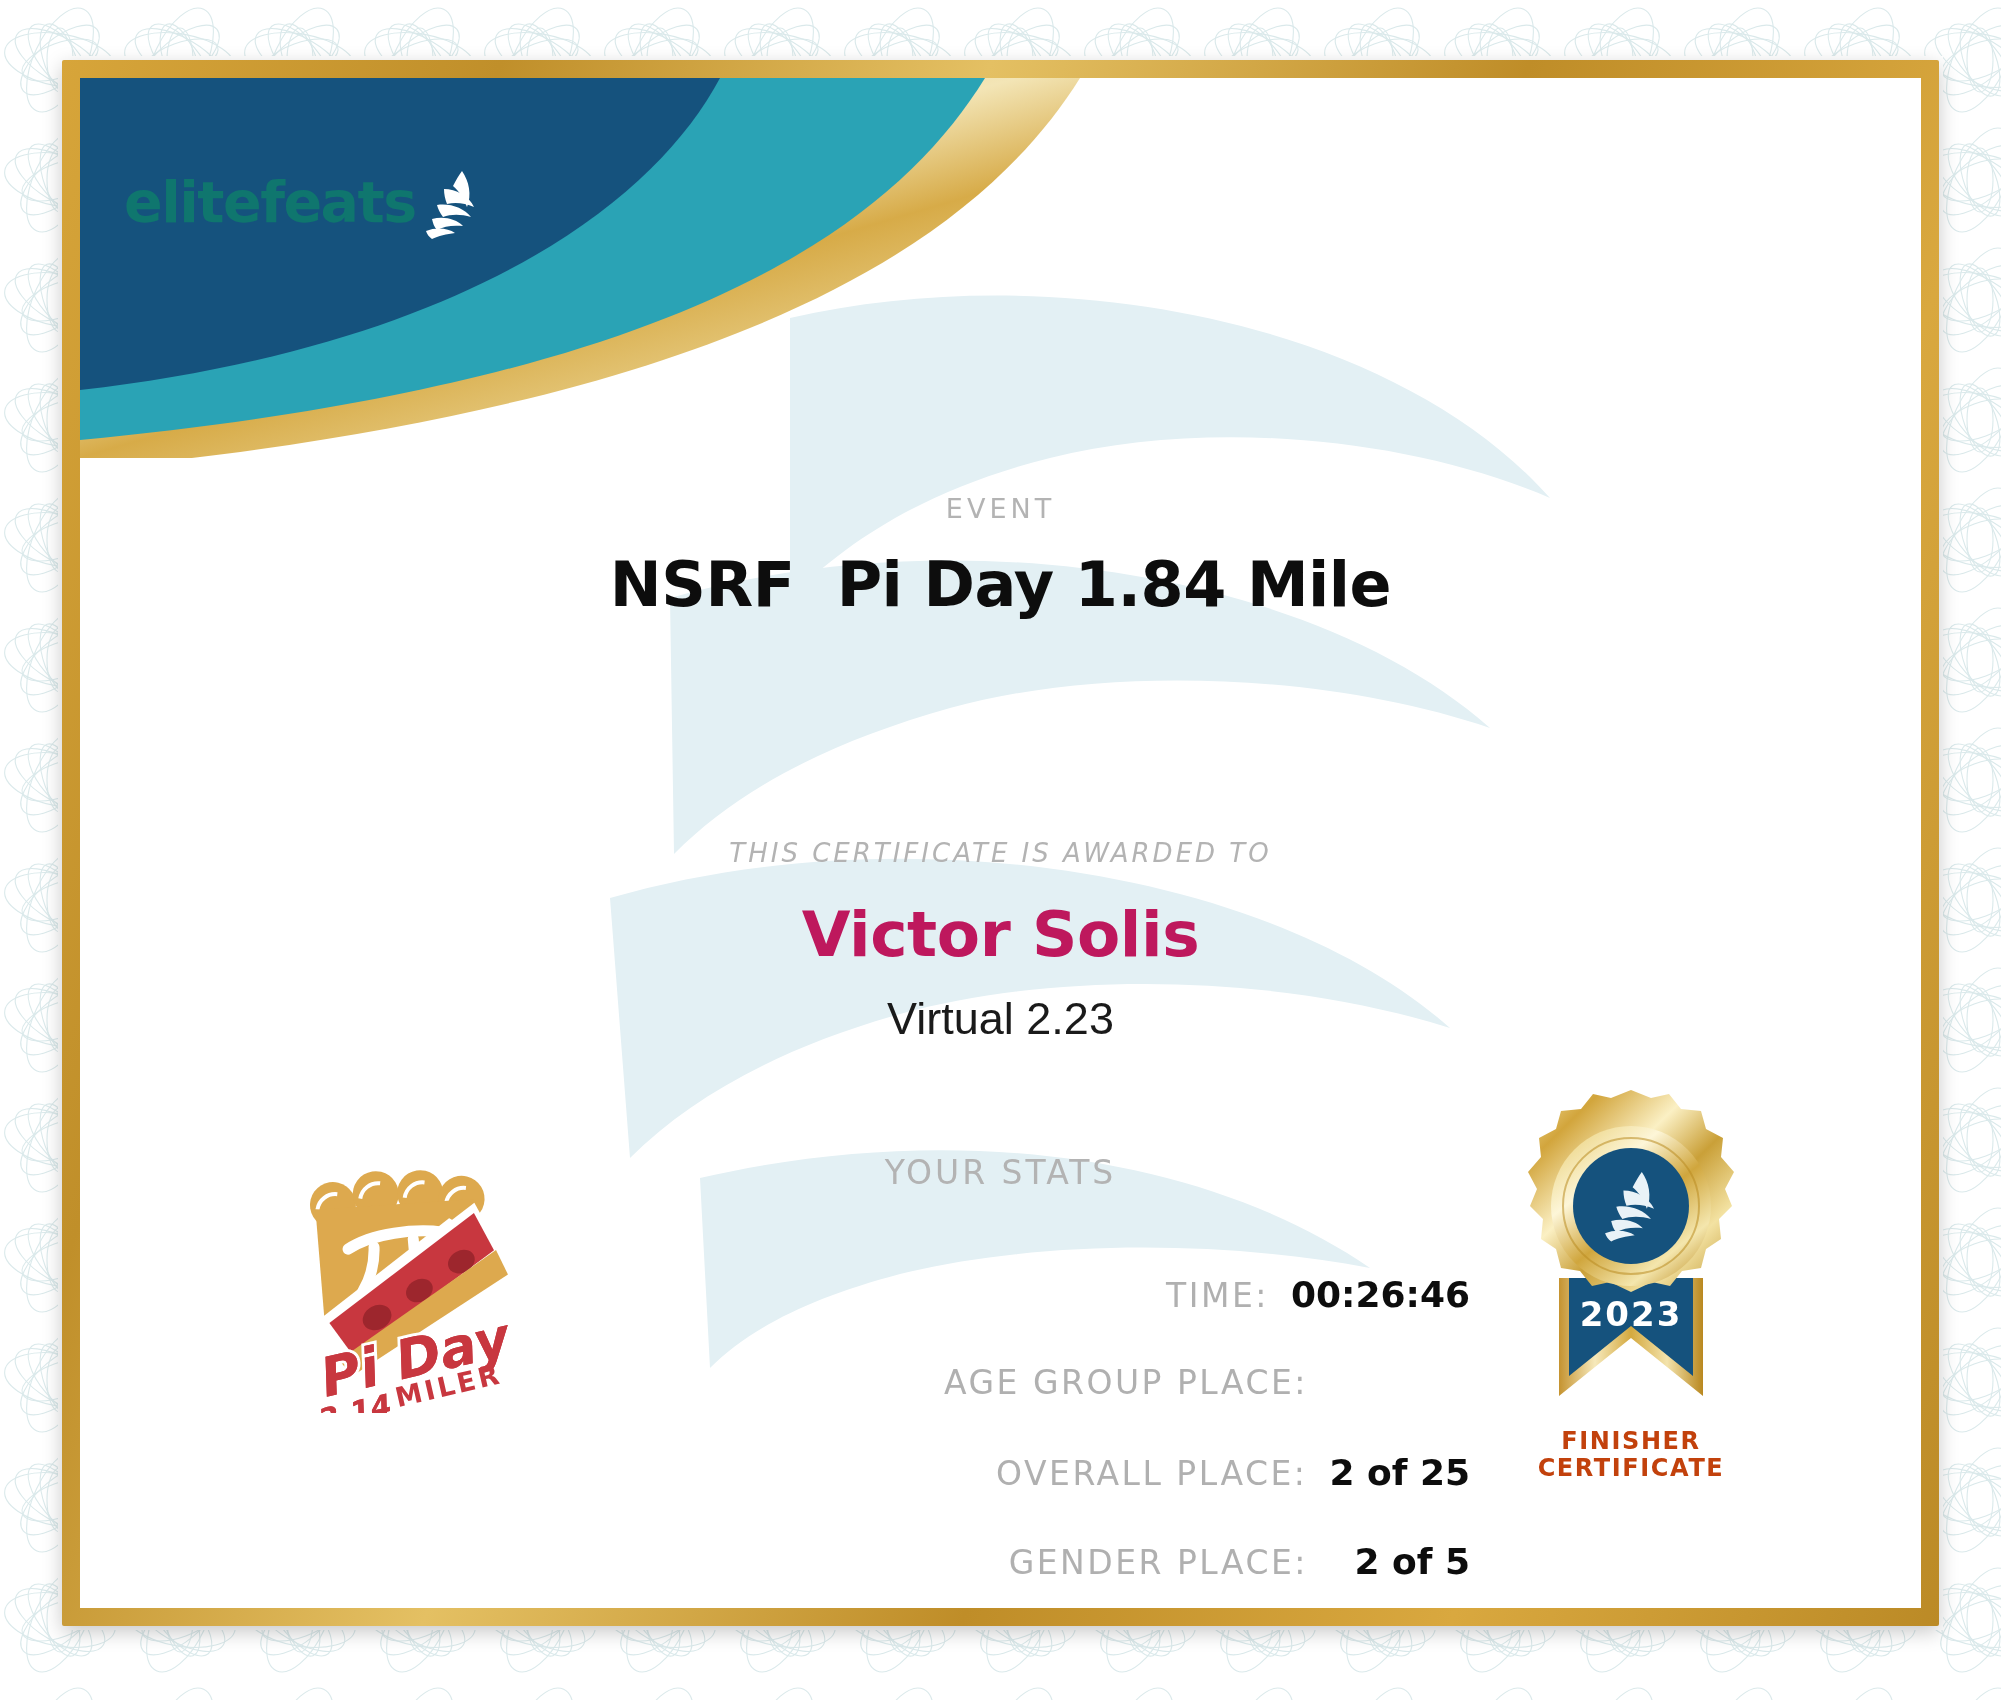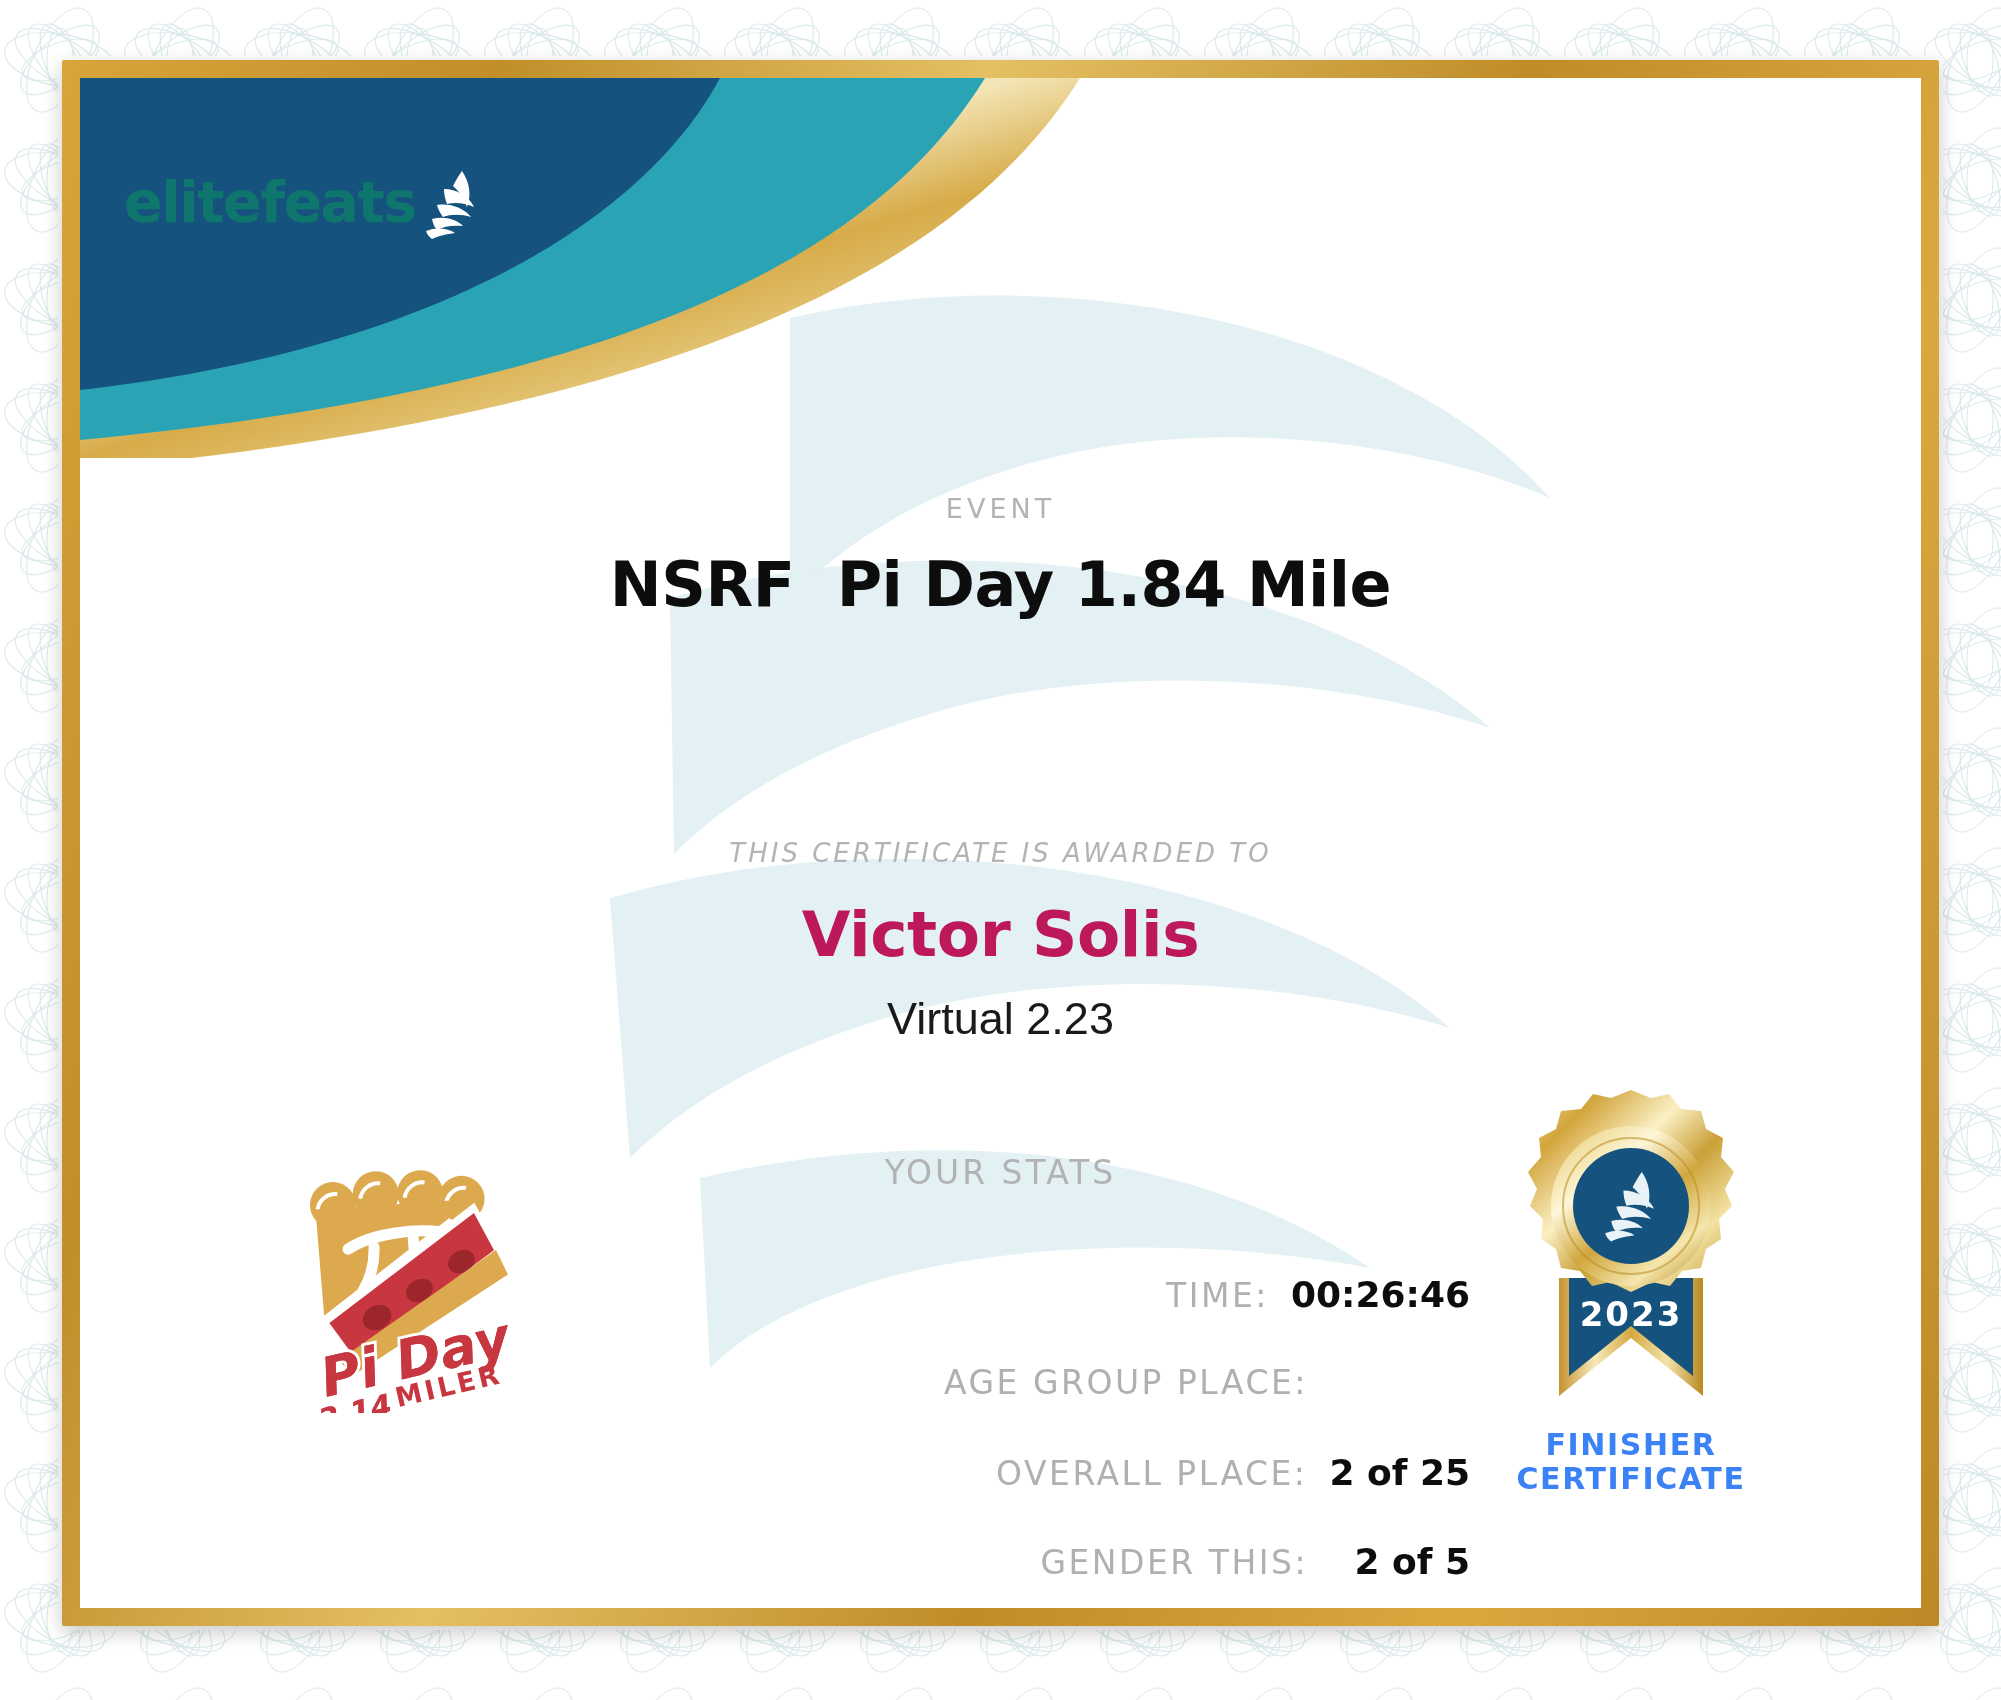--- a/index.html
+++ b/index.html
@@ -135,22 +135,22 @@
   }
   
   #badge{
     position:absolute;
     right:140px;top:1010px;
     width:300px;
     text-align:center;
   }
   #badge-caption{
     margin-top:6px;
-    color:#3b82f6;
-    font-size:30px;
+    color:#c2410c;
+    font-size:24px;
     font-weight:700;
     letter-spacing:1.6px;
     line-height:1.12;
     font-family:"DejaVu Sans", sans-serif;
   }
 </style>
 </head>
 <body>
 
 <div id="page">
@@ -239,21 +239,21 @@
         </div>
         <div class="stat-row">
           <span class="stat-key">AGE GROUP PLACE:</span>
           <span class="stat-val"></span>
         </div>
         <div class="stat-row">
           <span class="stat-key">OVERALL PLACE:</span>
           <span class="stat-val">2 of 25</span>
         </div>
         <div class="stat-row">
-          <span class="stat-key">GENDER THIS:</span>
+          <span class="stat-key">GENDER PLACE:</span>
           <span class="stat-val">2 of 5</span>
         </div>
       </div>
 
       <svg id="piday" viewBox="0 0 270 260" aria-hidden="true">
         <g transform="rotate(-9 135 130)">
 
           <g fill="#dda94e">
             <circle cx="78" cy="42" r="23"></circle>
             <circle cx="122" cy="38" r="23"></circle>

